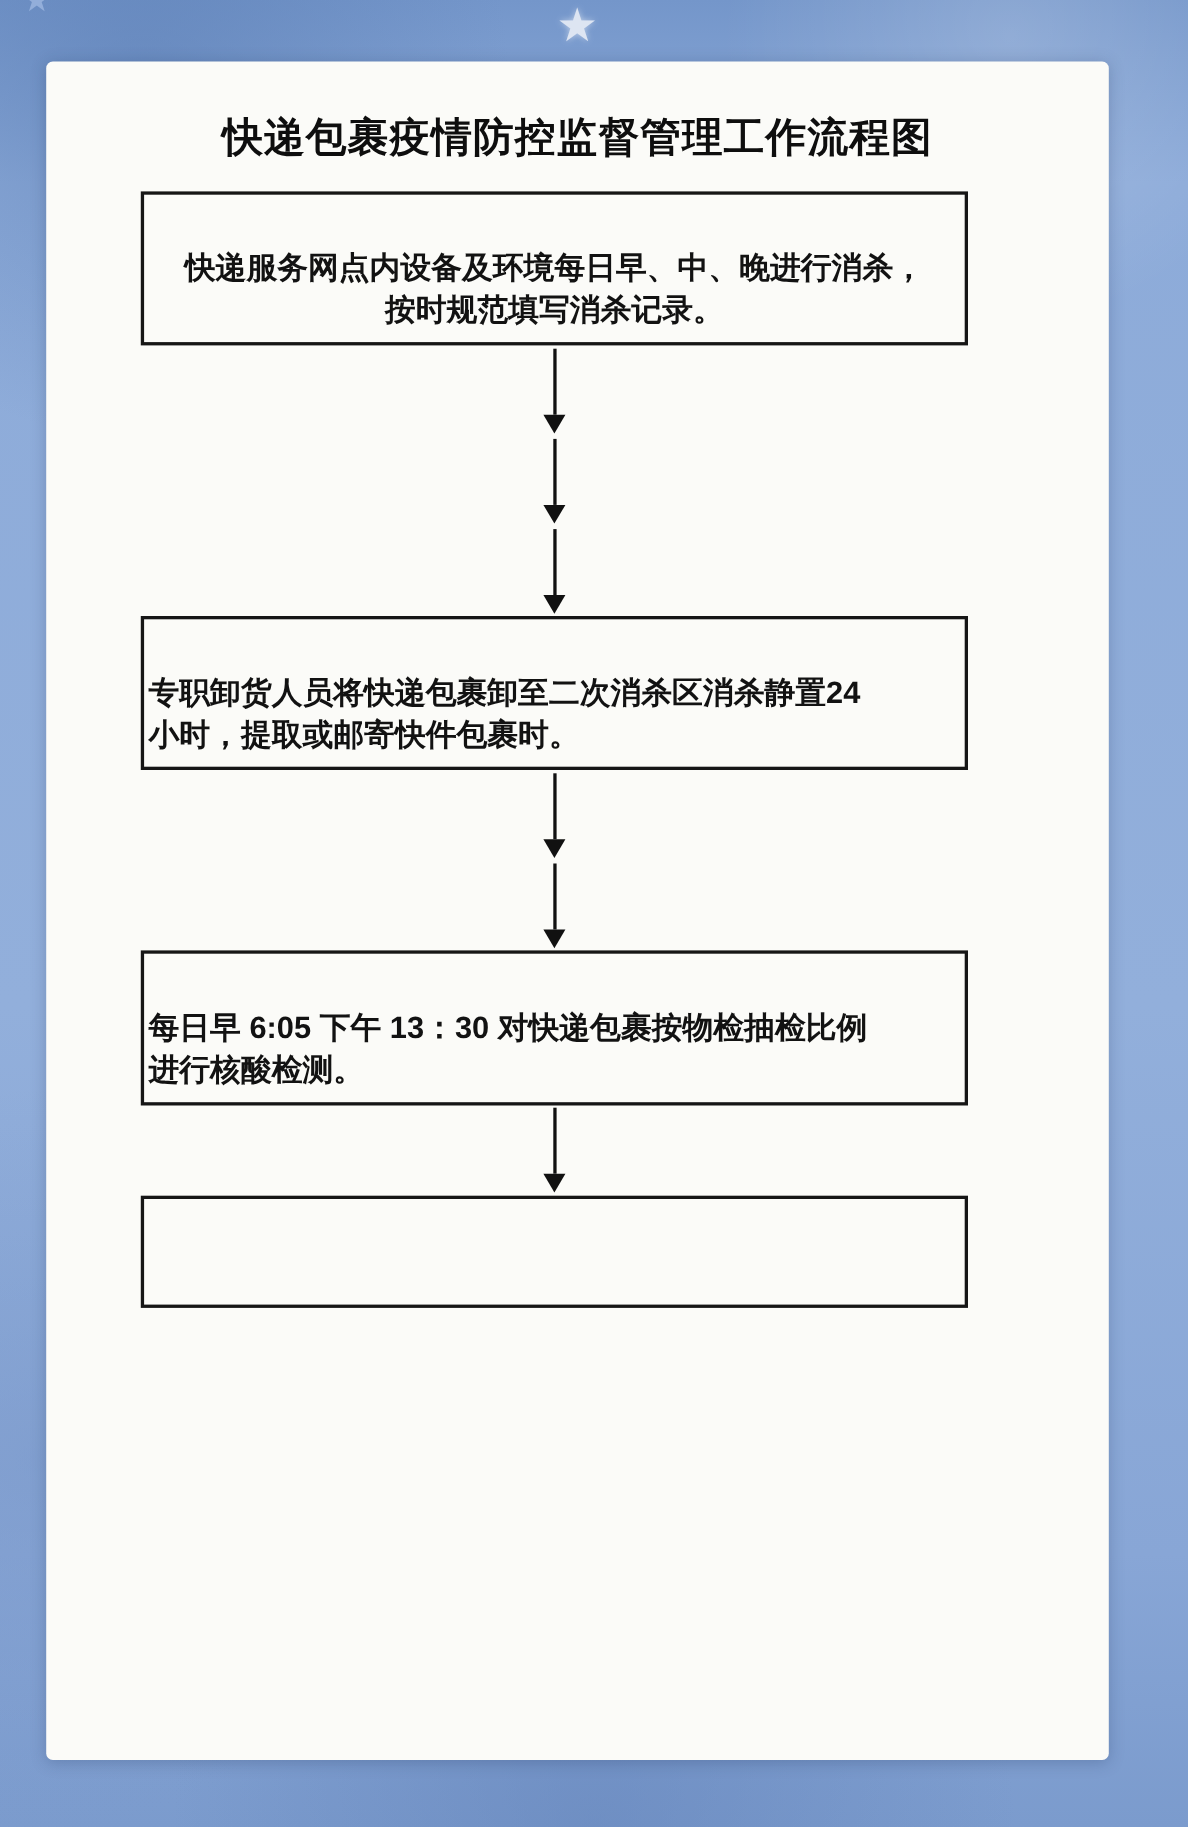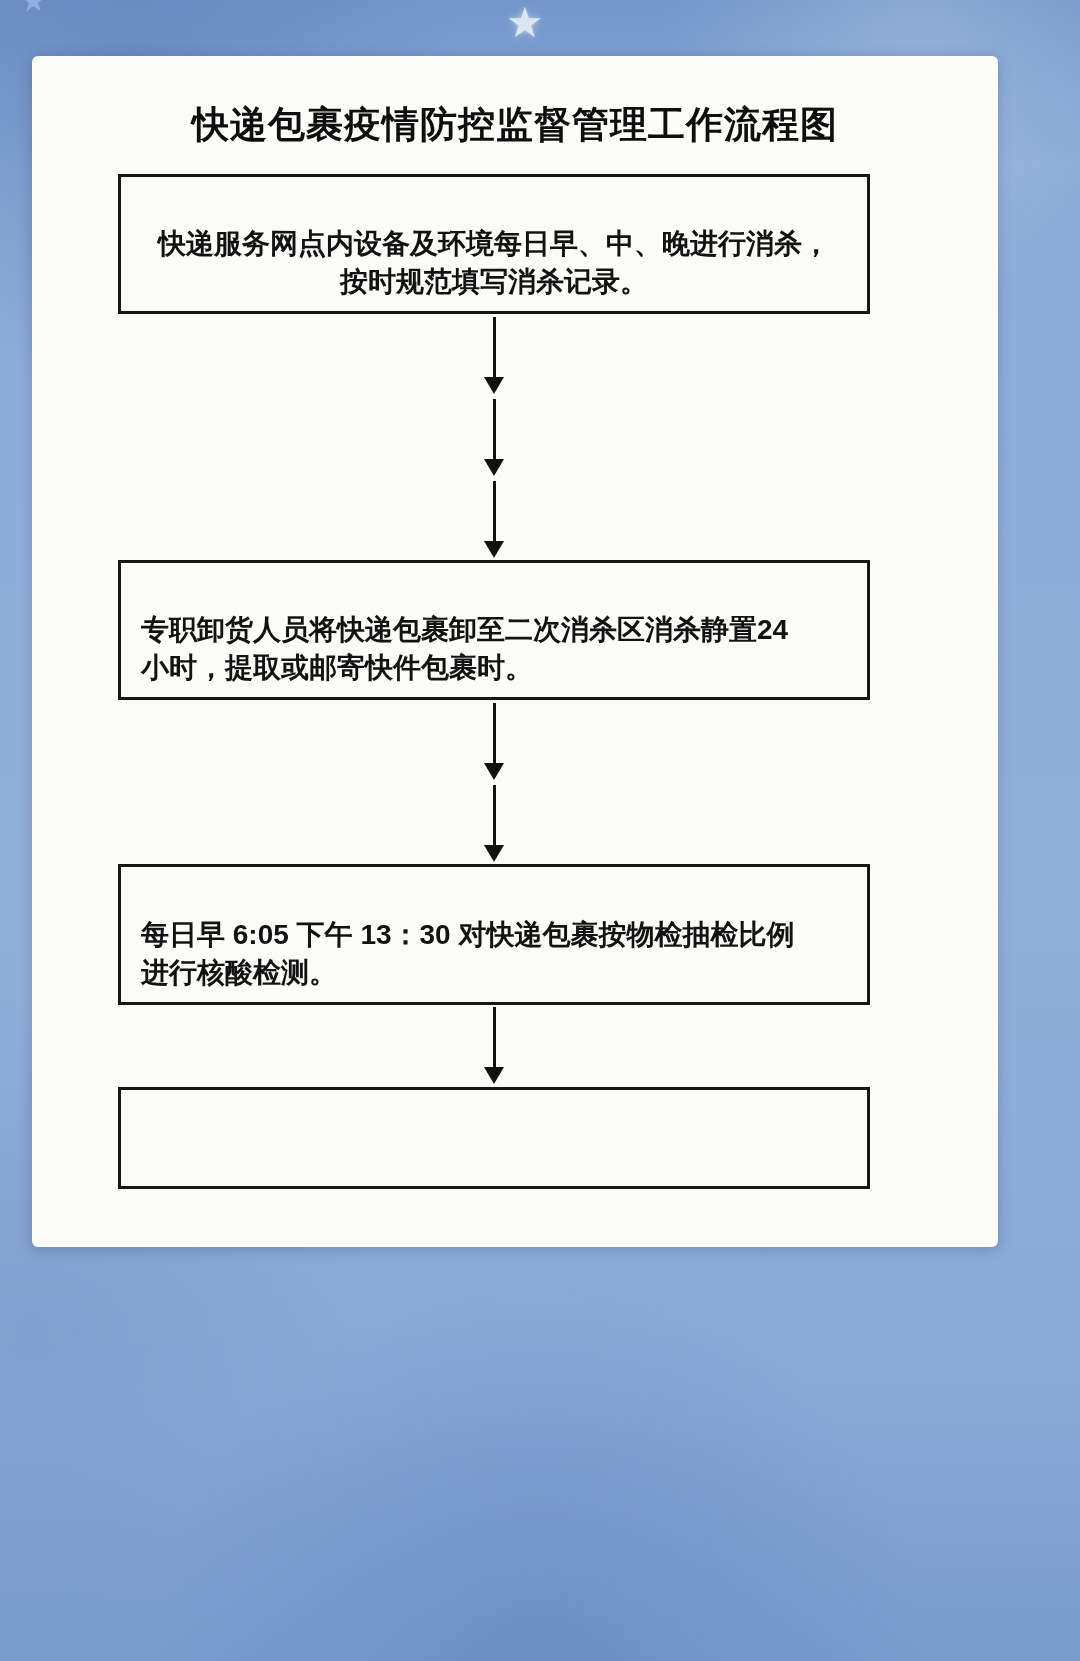--- a/index.html
+++ b/index.html
@@ -21,35 +21,35 @@
     position:absolute;left:506px;top:2px;
     font-size:42px;color:#e9eef7;opacity:.9;
     text-shadow:0 0 6px rgba(255,255,255,.6);
     line-height:1;
   }
   .star-corner{
     position:absolute;left:20px;top:-14px;
     font-size:30px;color:#9db7e0;opacity:.8;line-height:1;
   }
   .paper{
-    position:absolute;left:32px;top:56px;width:966px;height:1191px;
+    position:absolute;left:42px;top:56px;width:966px;height:1544px;
     background:#fbfbf8;border-radius:6px;
     box-shadow:0 2px 14px rgba(30,50,90,.25);
   }
   .title{
     margin:44px 30px 24px;
     text-align:center;
     font-size:37px;font-weight:bold;color:#0e0e0e;
     letter-spacing:1px;
   }
   .flow{width:752px;margin-left:86px;}
   .box{
     box-sizing:border-box;
     border:3px solid #161616;
-    padding:10px 20px;
+    padding:10px 4px;
     font-size:28px;font-weight:bold;color:#121212;
     line-height:1.36;
     white-space:pre-line;
     background:#fbfbf8;
   }
   .box.center{text-align:center;}
   .step6{min-height:116px;}
   .step7{min-height:92px;}
   .arrow{
     display:flex;flex-direction:column;align-items:center;justify-content:center;

